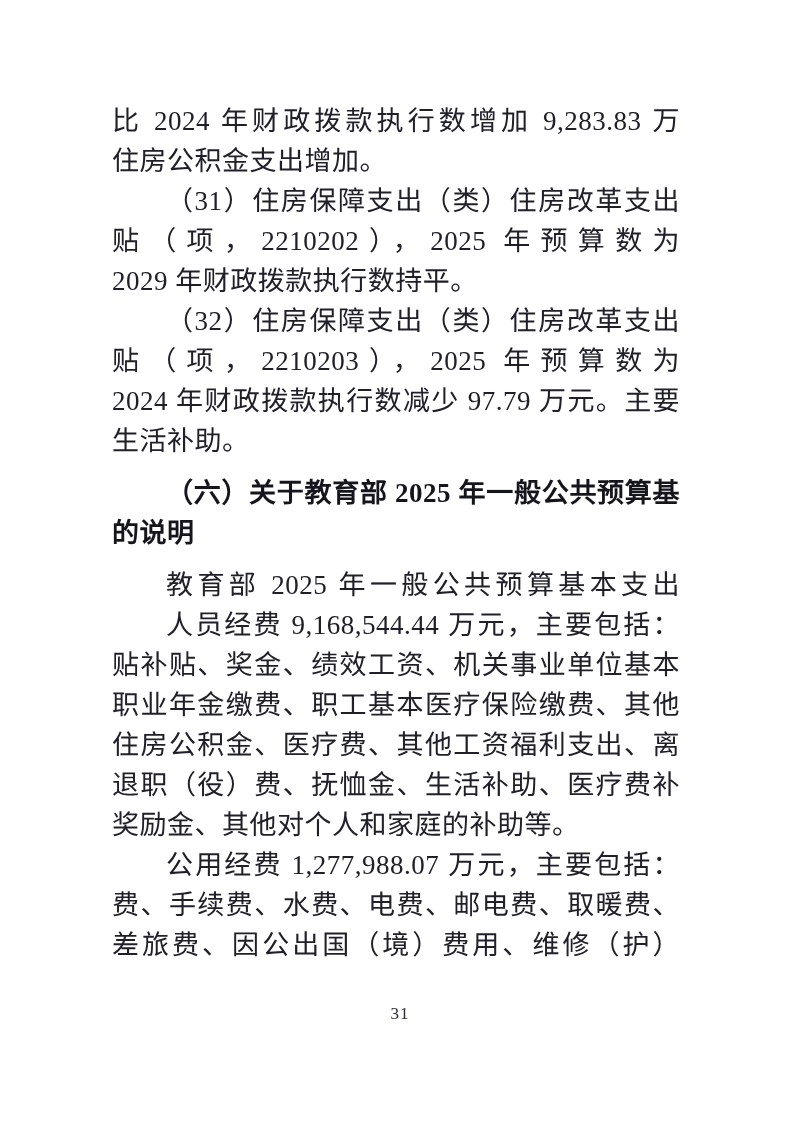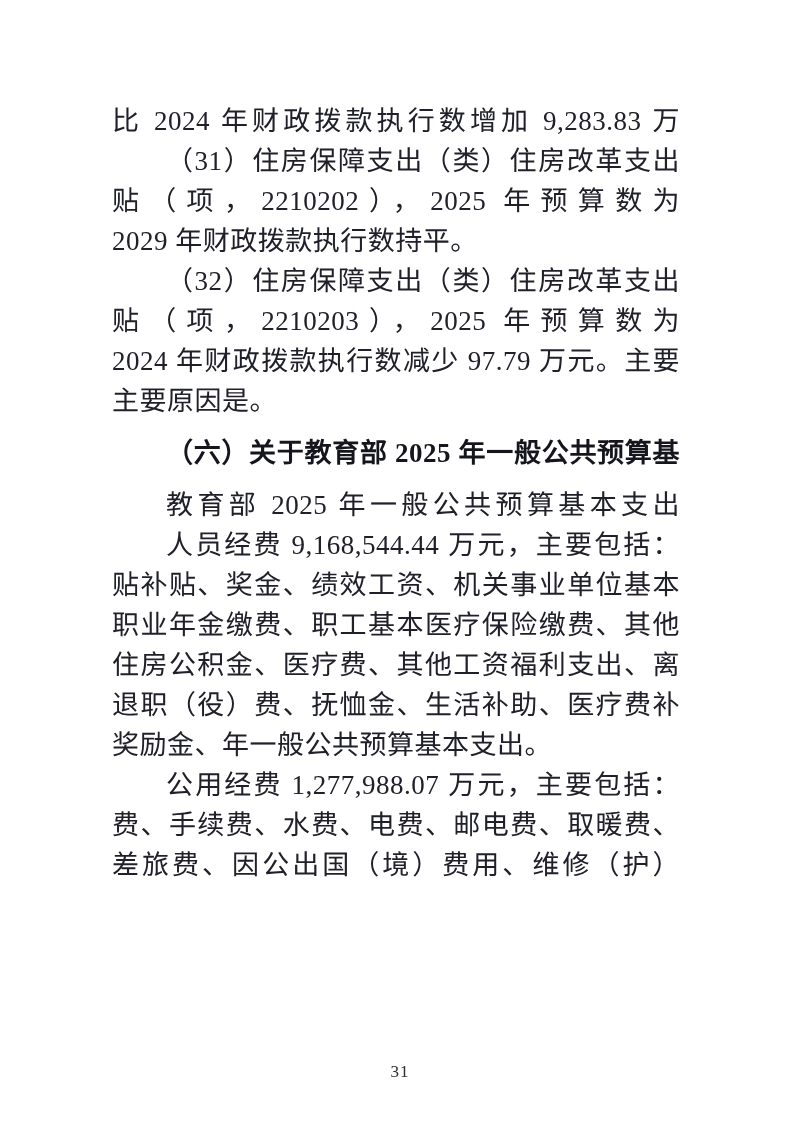--- a/index.html
+++ b/index.html
@@ -54,21 +54,21 @@
     margin-bottom: 12px;
   }
 
   .heading-block .line {
     font-weight: bold;
     color: #15151d;
   }
 
   .page-footer {
     position: absolute;
-    top: 1060px;
+    top: 1002px;
     left: 0;
     width: 800px;
     text-align: center;
   }
 
   .page-number {
     font-size: 17px;
     line-height: 24px;
     color: #2b2b36;
     letter-spacing: 1px;
@@ -76,50 +76,52 @@
 </style>
 </head>
 <body>
 
 <div class="doc-page">
 
   <main class="doc-body">
 
     <section>
       <div class="line">比 2024 年财政拨款执行数增加 9,283.83 万元。主要原因是</div>
+      <div class="line end">住房公积金支出增加。</div>
     </section>
 
     <section>
       <div class="line indent">（31）住房保障支出（类）住房改革支出（款）提租补</div>
       <div class="line">贴（项，2210202），2025 年预算数为 12,602.00 万元，与</div>
       <div class="line end">2029 年财政拨款执行数持平。</div>
     </section>
 
     <section>
       <div class="line indent">（32）住房保障支出（类）住房改革支出（款）购房补</div>
       <div class="line">贴（项，2210203），2025 年预算数为 271,672.16 万元，比</div>
       <div class="line">2024 年财政拨款执行数减少 97.79 万元。主要原因是购房补</div>
-      <div class="line end">主要原因是。</div>
+      <div class="line end">生活补助。</div>
     </section>
 
     <section class="heading-block">
       <div class="line indent">（六）关于教育部 2025 年一般公共预算基本支出情况</div>
+      <div class="line end">的说明</div>
     </section>
 
     <section>
       <div class="line indent">教育部 2025 年一般公共预算基本支出 10,446,532.51 万</div>
     </section>
 
     <section>
       <div class="line indent">人员经费 9,168,544.44 万元，主要包括：基本工资、津</div>
       <div class="line">贴补贴、奖金、绩效工资、机关事业单位基本养老保险缴费、</div>
       <div class="line">职业年金缴费、职工基本医疗保险缴费、其他社会保障缴费、</div>
       <div class="line">住房公积金、医疗费、其他工资福利支出、离休费、退休费、</div>
       <div class="line">退职（役）费、抚恤金、生活补助、医疗费补助、助学金、</div>
-      <div class="line end">奖励金、年一般公共预算基本支出。</div>
+      <div class="line end">奖励金、其他对个人和家庭的补助等。</div>
     </section>
 
     <section>
       <div class="line indent">公用经费 1,277,988.07 万元，主要包括：办公费、印刷</div>
       <div class="line">费、手续费、水费、电费、邮电费、取暖费、物业管理费、</div>
       <div class="line">差旅费、因公出国（境）费用、维修（护）费、租赁费、会</div>
     </section>
 
   </main>
 

